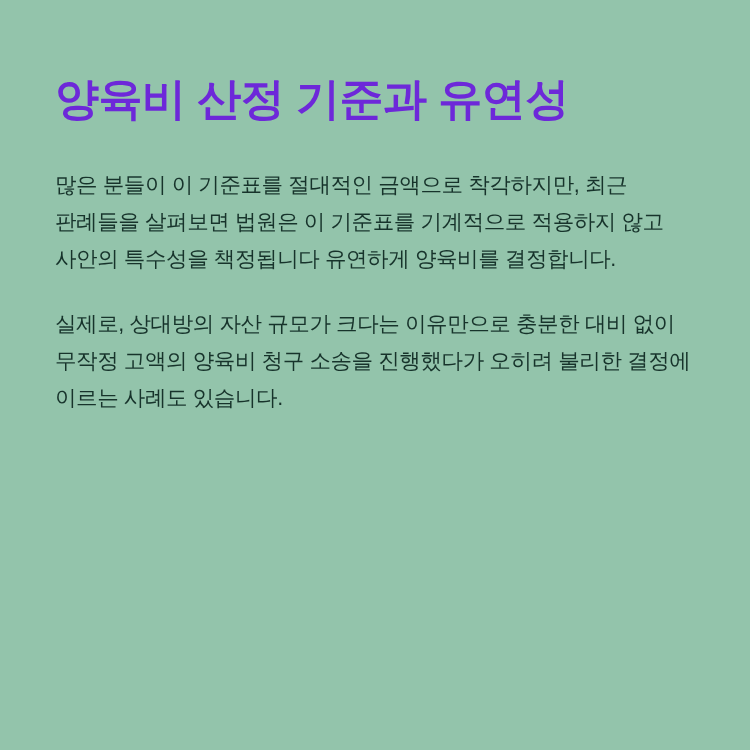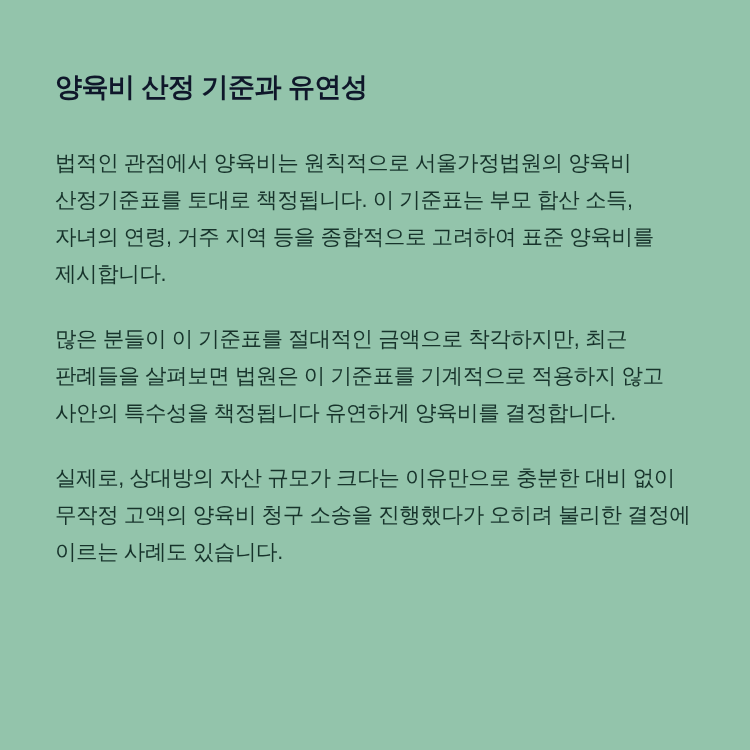--- a/index.html
+++ b/index.html
@@ -16,23 +16,23 @@
   .card {
     box-sizing: border-box;
     width: 750px;
     height: 750px;
     padding: 60px 55px 40px 55px;
     background: #93c4ab;
     display: flex;
     flex-direction: column;
   }
   .title {
-    font-size: 27px;
+    font-size: 44px;
     font-weight: bold;
-    color: #0f172a;
+    color: #6d28d9;
     letter-spacing: -0.5px;
     line-height: 1.3;
     margin: 10px 0 40px 0;
   }
   .body-block {
     font-size: 21.5px;
     line-height: 1.72;
     color: #17332b;
     letter-spacing: -0.4px;
     margin: 0 0 28px 0;
@@ -40,16 +40,15 @@
   }
   .body-block:last-child {
     margin-bottom: 0;
   }
 </style>
 </head>
 <body>
 
 <div class="card">
   <h1 class="title">양육비 산정 기준과 유연성</h1>
-  <p class="body-block">법적인 관점에서 양육비는 원칙적으로 서울가정법원의 양육비 산정기준표를 토대로 책정됩니다. 이 기준표는 부모 합산 소득, 자녀의 연령, 거주 지역 등을 종합적으로 고려하여 표준 양육비를 제시합니다.</p>
   <p class="body-block">많은 분들이 이 기준표를 절대적인 금액으로 착각하지만, 최근 판례들을 살펴보면 법원은 이 기준표를 기계적으로 적용하지 않고 사안의 특수성을 책정됩니다 유연하게 양육비를 결정합니다.</p>
   <p class="body-block">실제로, 상대방의 자산 규모가 크다는 이유만으로 충분한 대비 없이 무작정 고액의 양육비 청구 소송을 진행했다가 오히려 불리한 결정에 이르는 사례도 있습니다.</p>
 </div>
 
 </body></html>

